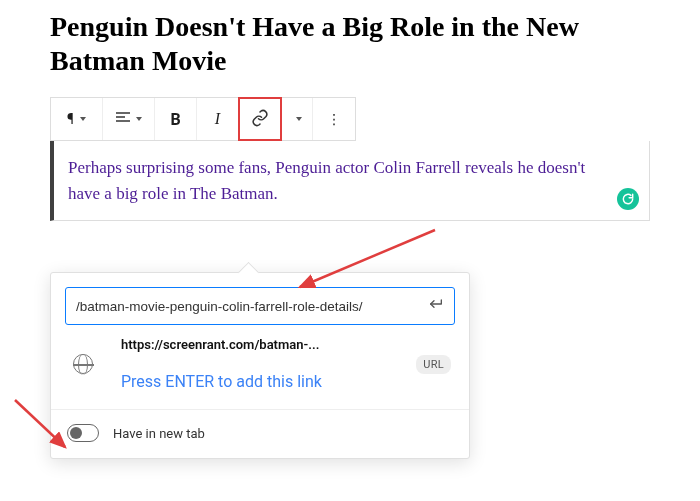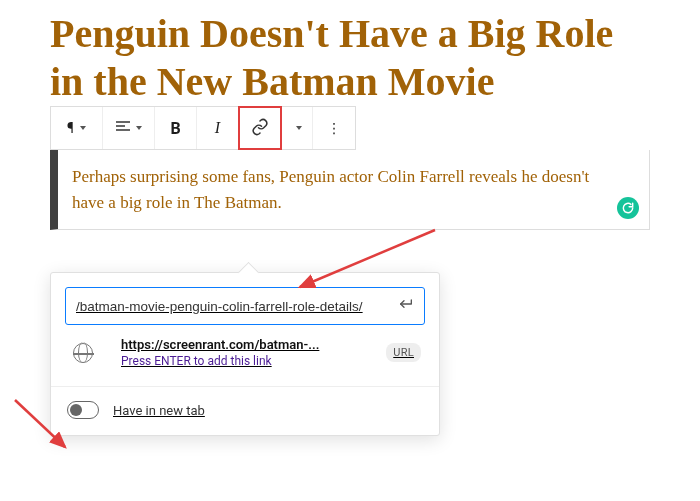--- a/index.html
+++ b/index.html
@@ -10,23 +10,24 @@
     height: 501px;
     overflow: hidden;
     position: relative;
   }
   .editor-area {
     padding: 10px 50px 0 50px;
   }
   h1.post-title {
     font-family: Georgia, "Times New Roman", serif;
     font-weight: 700;
-    font-size: 40px;
+    font-size: 28px;
     line-height: 1.2;
-    color: #a16207;
+    color: #000000;
+    margin-bottom: 20px;
   }
   .toolbar {
     display: flex;
     border: 1px solid #ddd;
     background: #fff;
     width: fit-content;
     height: 44px;
     align-items: stretch;
   }
   .toolbar .tb-btn {
@@ -49,50 +50,49 @@
     margin-left: 4px;
   }
   .bold-glyph { font-weight: 700; font-size: 16px;}
   .italic-glyph { font-style: italic; font-family: Georgia, serif; font-size: 16px;}
   .link-btn {
     outline: 2px solid #e03e3e;
     outline-offset: -1px;
   }
   .para-block {
     border: 1px solid #ddd;
-    border-left: 8px solid #404040;
+    border-left: 4px solid #404040;
     border-top: none;
     padding: 14px 48px 14px 14px;
     font-family: Georgia, "Times New Roman", serif;
     font-size: 17px;
     line-height: 1.5;
-    color: #a16207;
+    color: #4c1d95;
     position: relative;
     width: 600px;
   }
   .grammarly {
     position: absolute;
     right: 10px;
     bottom: 10px;
     width: 22px; height: 22px;
     border-radius: 50%;
     background: #15c39a;
     display:flex;align-items:center;justify-content:center;
   }
 
   .link-popover {
     position: absolute;
     left: 50px;
     top: 272px;
-    width: 390px;
+    width: 420px;
     background: #fff;
     border: 1px solid #e0e0e0;
     box-shadow: 0 4px 18px rgba(0,0,0,0.12);
     border-radius: 3px;
-    text-decoration: underline;
   }
   .link-popover::before {
     content:'';
     position:absolute;
     top:-8px; left: 190px;
     width:14px;height:14px;
     background:#fff;
     border-left:1px solid #e0e0e0;
     border-top:1px solid #e0e0e0;
     transform: rotate(45deg);
@@ -133,23 +133,23 @@
   .globe::before { left:-1.5px;right:-1.5px;top:50%;height:0;border-width:0.75px 0; }
   .globe::after { top:-1.5px;bottom:-1.5px;left:50%;width:8px;margin-left:-5px;border-radius:50%;border-width:0 1.5px; }
   .sugg-text { flex:1; min-width:0; }
   .sugg-title {
     font-size: 13px;
     font-weight: 600;
     color:#111;
     white-space: nowrap; overflow:hidden; text-overflow: ellipsis;
   }
   .sugg-hint {
-    font-size: 12px;
-    color:#4c1d95;
-    margin-top:2px;
+    font-size: 16px;
+    color:#3b82f6;
+    margin-top:20px;
   }
   .url-chip {
     background:#eee;
     color:#555;
     font-size:11px;
     padding:3px 7px;
     border-radius:8px;
     letter-spacing:0.3px;
   }
   .pop-divider { height:1px;background:#eee;margin: 0; }

